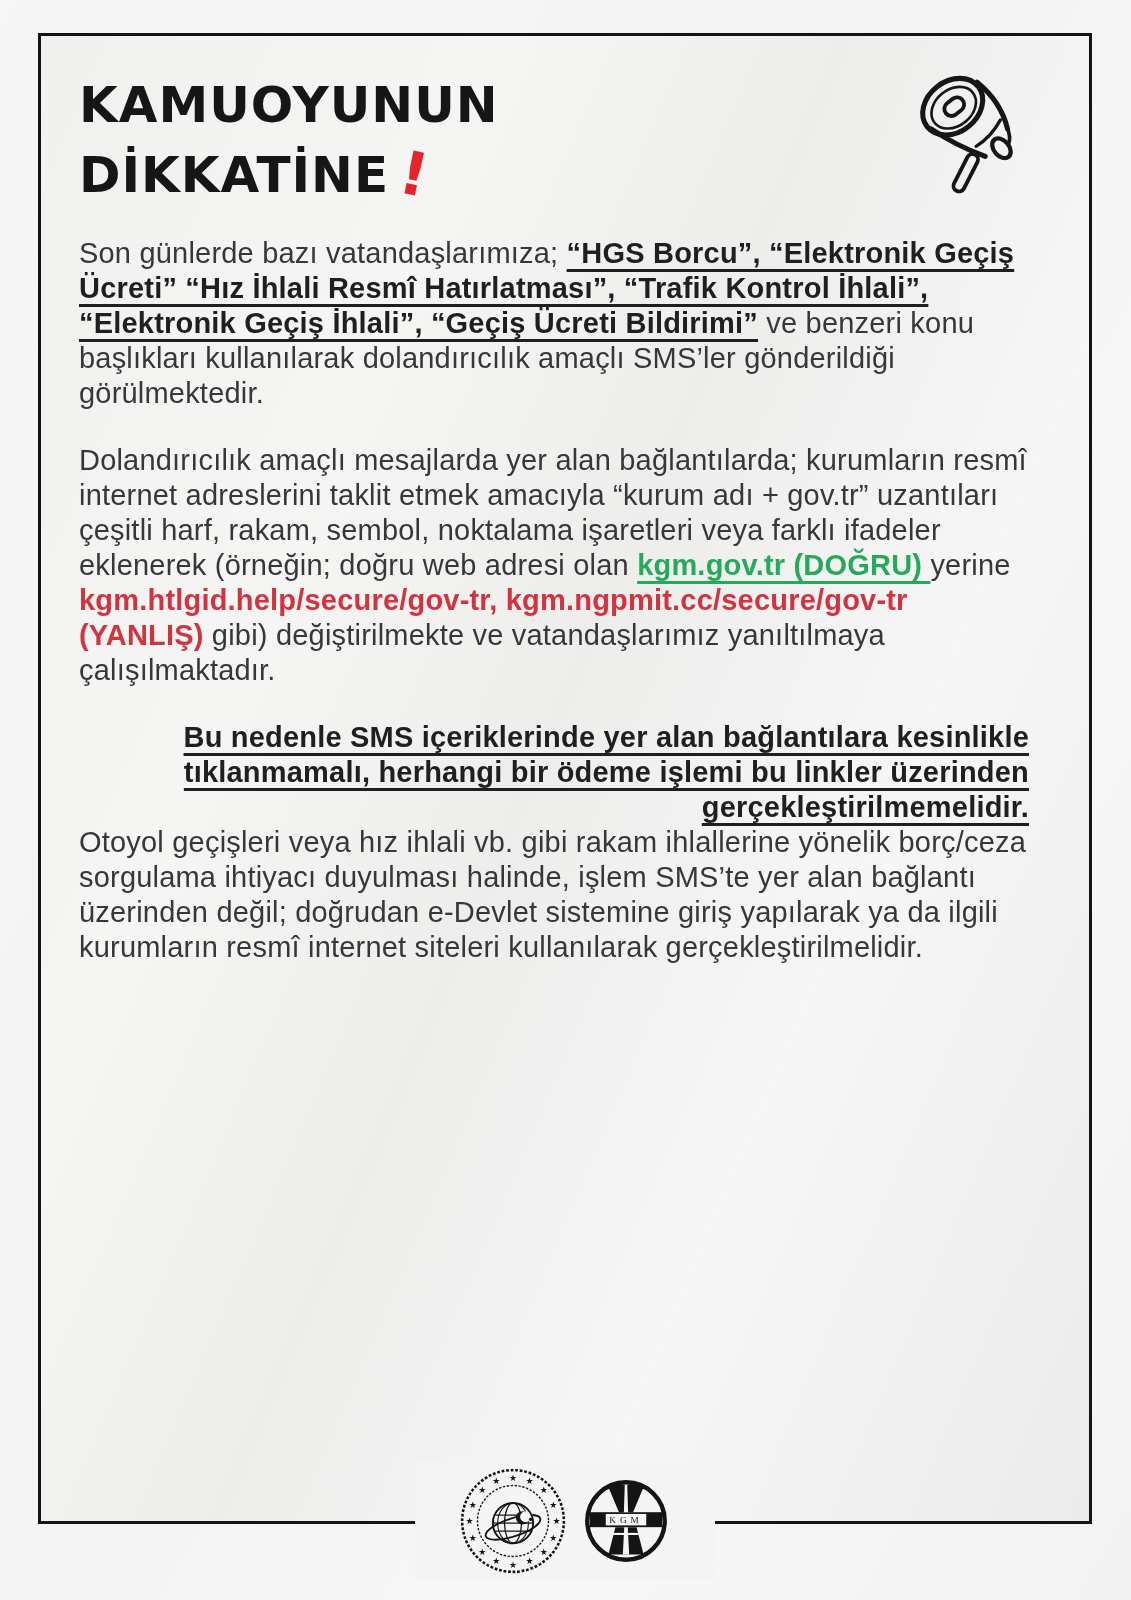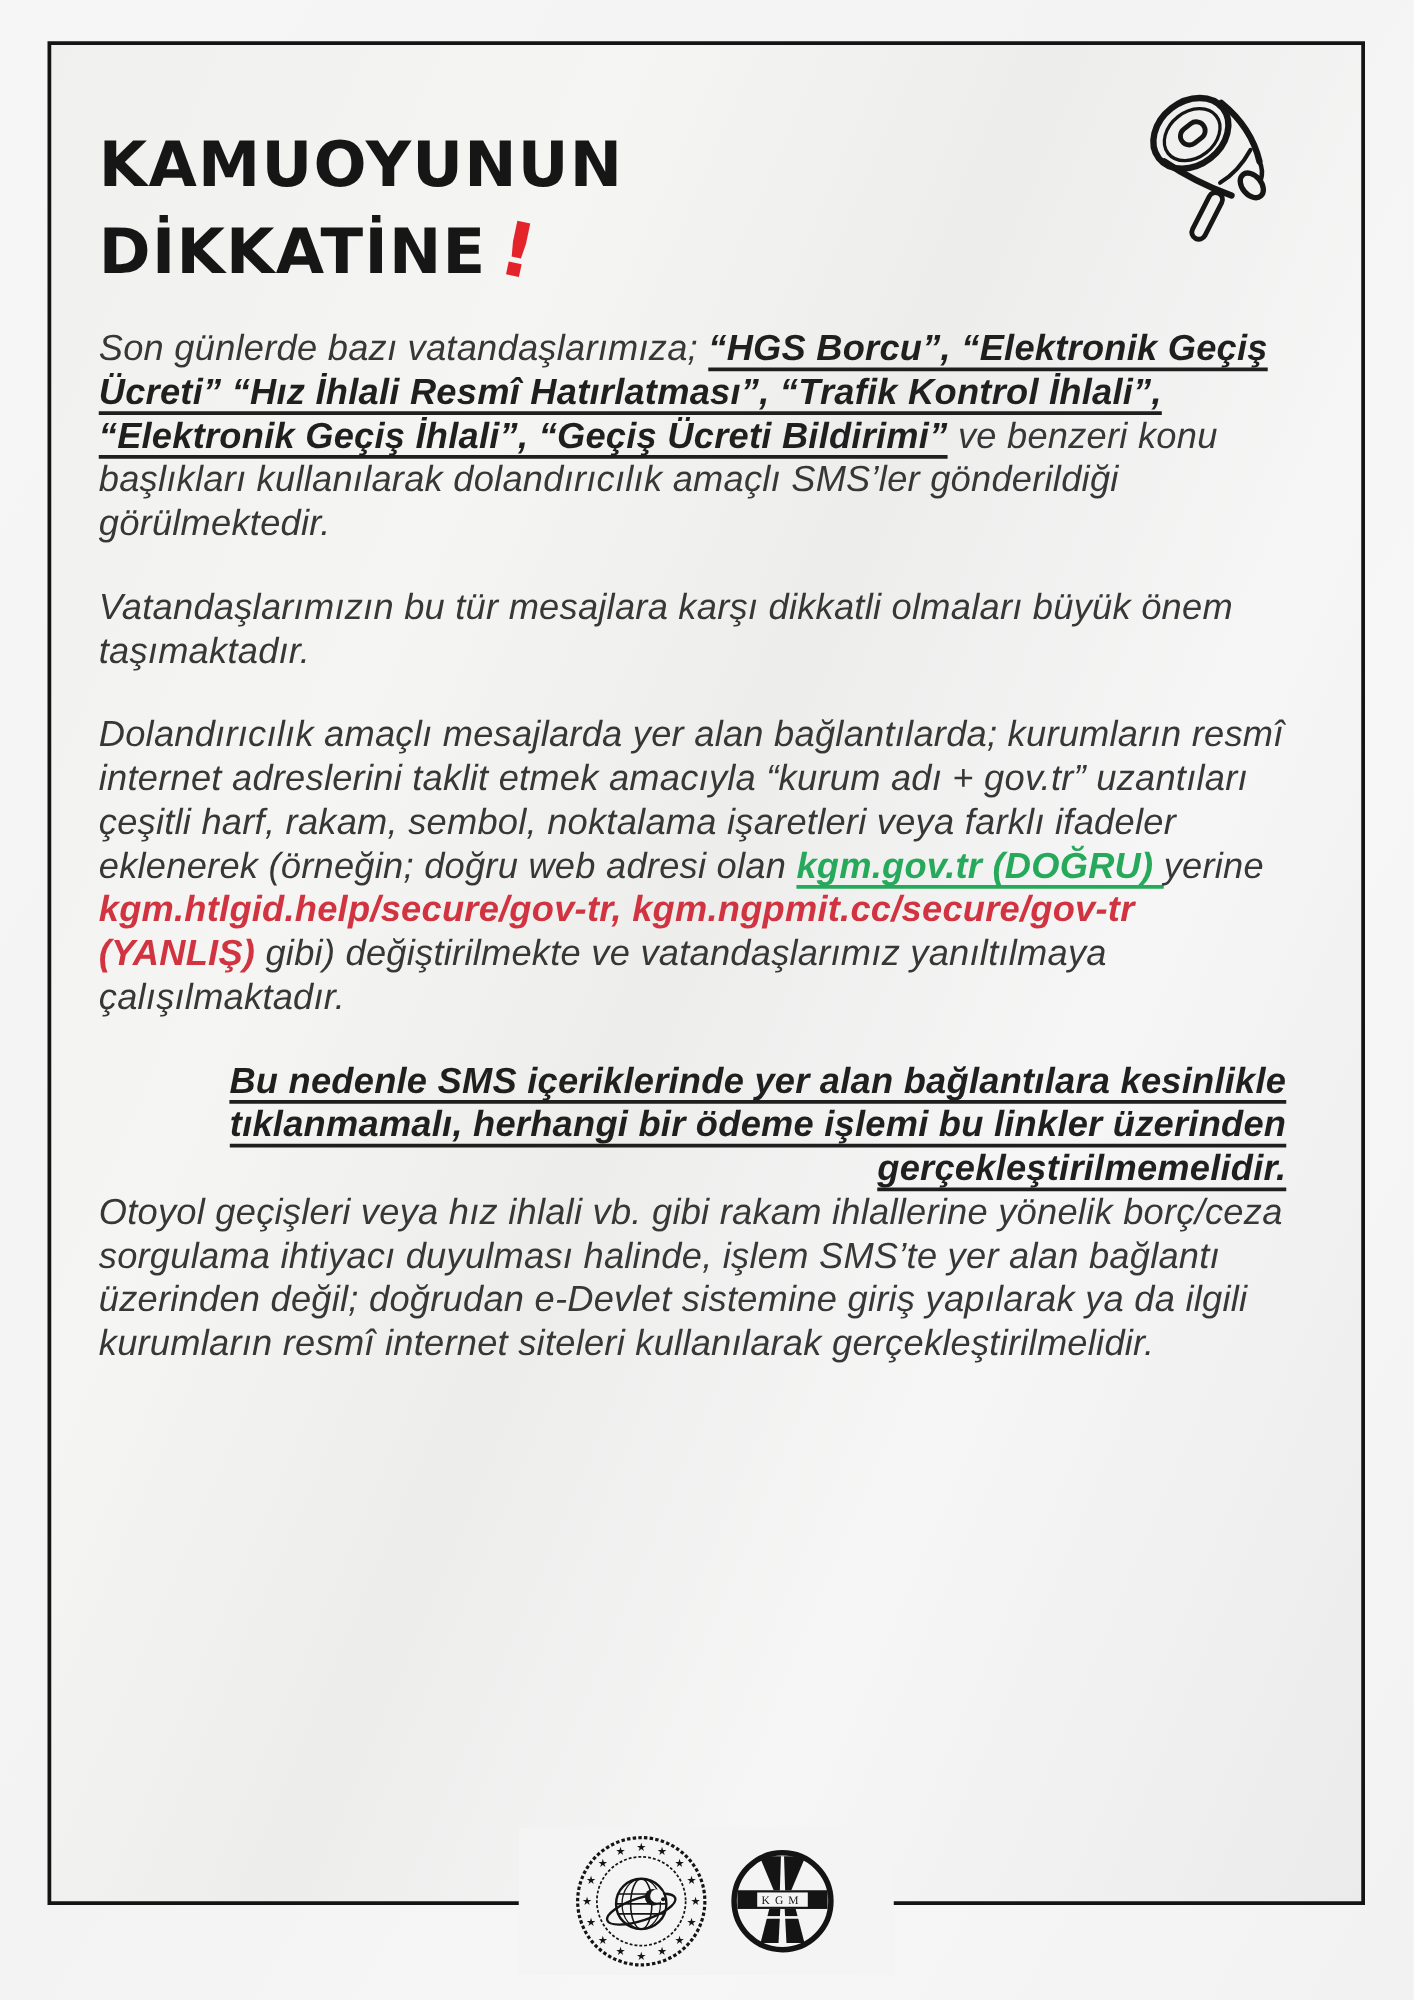--- a/index.html
+++ b/index.html
@@ -7,21 +7,21 @@
     width:1131px;height:1600px;position:relative;overflow:hidden;
     background:linear-gradient(120deg,#f6f6f6 0%,#f3f3f3 45%,#f7f7f7 70%,#f2f2f2 100%);
     font-family:"Liberation Sans",sans-serif;
     -webkit-font-smoothing:antialiased;
   }
   .card{
     position:absolute;left:38px;top:33px;width:1054px;height:1491px;
     box-sizing:border-box;border:3px solid #141414;
     background:
       linear-gradient(113deg,#f0f0ef 0%,#f5f5f4 28%,#ededec 48%,#f6f6f6 70%,#ebebeb 100%);
-    padding:63px 38px;
+    padding:36px 38px;
   }
   h1.title{
     margin:0;padding:0;
     font-family:"DejaVu Sans","Liberation Sans",sans-serif;
     font-weight:bold;font-size:50px;line-height:66px;letter-spacing:1px;
     color:#161616;
   }
   .bang{
     display:inline-block;
     color:var(--accent-red,#e3242b);
@@ -29,21 +29,20 @@
     transform:rotate(12deg) translateY(3px);
     margin-left:12px;
   }
   .megaphone{
     position:absolute;top:26px;right:60px;width:114px;height:132px;
   }
   .content{
     margin-top:28px;width:950px;
     font-size:29px;line-height:35px;letter-spacing:.2px;
     color:#373737;
-    font-style:italic;
   }
   .para{margin:0 0 32px 0;}
   .para.tight{margin-bottom:0;text-align:right;}
   .seg.b{font-weight:700;color:#1f1f1f;}
   .seg.u{text-decoration:underline;text-decoration-thickness:3px;text-underline-offset:6px;}
   .seg.green{color:var(--link-green,#27a95c);text-decoration-color:var(--link-green,#27a95c);}
   .seg.red{color:var(--link-red,#d13440);}
   .logo-strip{
     position:absolute;left:415px;top:1462px;width:300px;height:118px;
     background:#f4f4f4;
@@ -70,21 +69,20 @@
       <path d="M15 66 C34 79 52 87 68 93" stroke-width="5"></path>
       <path d="M83 57 C77 68 69 77 59 83" stroke-width="3.2"></path>
       <path d="M90 66 C92.5 71.5 92.5 76.5 91 81" stroke-width="3.6"></path>
       <ellipse cx="84" cy="85" rx="11" ry="7.5" transform="rotate(50 84 85)" stroke-width="4.2"></ellipse>
       <rect x="-5.5" y="-2" width="11" height="40" rx="5.5" transform="translate(57 93) rotate(27)" stroke-width="3.8"></rect>
     </g>
   </svg>
 
   <div class="content">
       <p class="para"><span class="seg">Son günlerde bazı vatandaşlarımıza; </span><span class="seg b u">“HGS Borcu”, “Elektronik Geçiş Ücreti” “Hız İhlali Resmî Hatırlatması”, “Trafik Kontrol İhlali”, “Elektronik Geçiş İhlali”, “Geçiş Ücreti Bildirimi”</span><span class="seg"> ve benzeri konu başlıkları kullanılarak dolandırıcılık amaçlı SMS’ler gönderildiği görülmektedir.</span></p>
-      <p class="para"><span class="seg">Vatandaşlarımızın bu tür mesajlara karşı dikkatli olmaları büyük önem taşımaktadır.</span></p>
       <p class="para"><span class="seg">Dolandırıcılık amaçlı mesajlarda yer alan bağlantılarda; kurumların resmî internet adreslerini taklit etmek amacıyla “kurum adı + gov.tr” uzantıları çeşitli harf, rakam, sembol, noktalama işaretleri veya farklı ifadeler eklenerek (örneğin; doğru web adresi olan </span><span class="seg b u green">kgm.gov.tr (DOĞRU) </span><span class="seg">yerine </span><span class="seg b red">kgm.htlgid.help/secure/gov-tr, kgm.ngpmit.cc/secure/gov-tr (YANLIŞ)</span><span class="seg"> gibi) değiştirilmekte ve vatandaşlarımız yanıltılmaya çalışılmaktadır.</span></p>
       <p class="para tight"><span class="seg b u">Bu nedenle SMS içeriklerinde yer alan bağlantılara kesinlikle tıklanmamalı, herhangi bir ödeme işlemi bu linkler üzerinden gerçekleştirilmemelidir.</span></p>
       <p class="para"><span class="seg">Otoyol geçişleri veya hız ihlali vb. gibi rakam ihlallerine yönelik borç/ceza sorgulama ihtiyacı duyulması halinde, işlem SMS’te yer alan bağlantı üzerinden değil; doğrudan e-Devlet sistemine giriş yapılarak ya da ilgili kurumların resmî internet siteleri kullanılarak gerçekleştirilmelidir.</span></p>
     </div>
 
 </div>
 
 <div class="logo-strip">
 
   <svg width="106" height="106" viewBox="0 0 100 100" aria-hidden="true">

